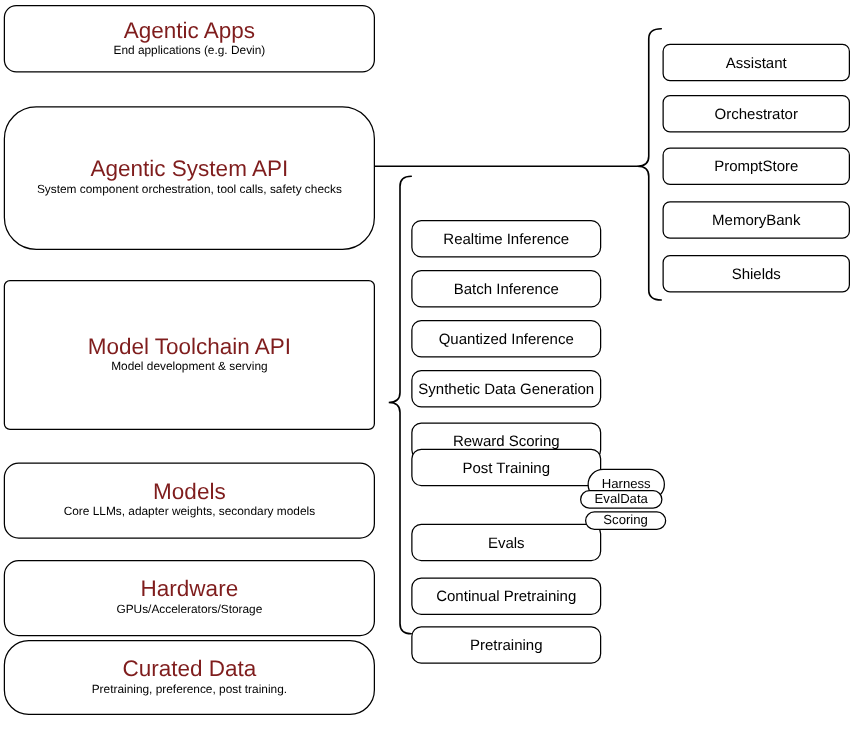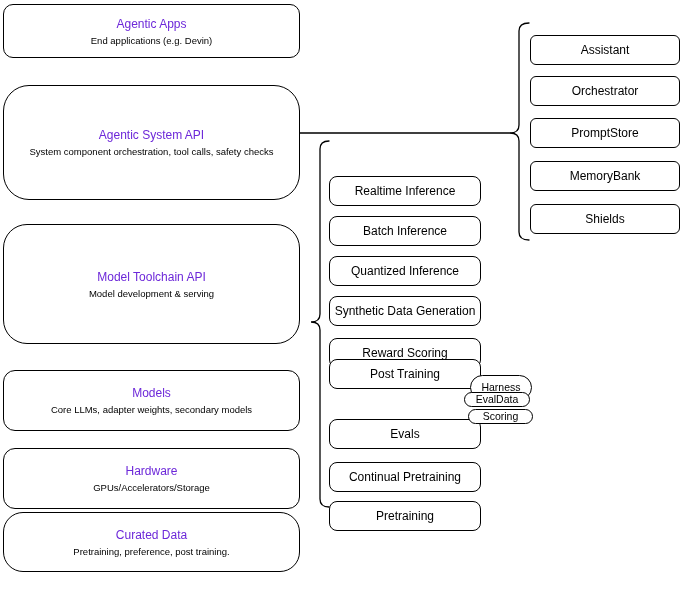--- a/index.html
+++ b/index.html
@@ -25,23 +25,23 @@
     border: 1px solid #000000;
     background: #ffffff;
     display: flex;
     flex-direction: column;
     align-items: center;
     justify-content: center;
     gap: 4px;
     text-align: center;
   }
   .ltitle {
-    font-size: 12px;
+    font-size: 18px;
     line-height: 14px;
-    color: #6d28d9;
+    color: #7f1d1d;
   }
   .lsub {
     font-size: 9.5px;
     line-height: 11px;
     color: #000000;
     padding: 0 14px;
   }
   
   .mbox {
     position: absolute;
@@ -121,21 +121,21 @@
   <div class="lbox" style="top:4px;height:54px;border-radius:10px">
     <div class="ltitle">Agentic Apps</div>
     <div class="lsub">End applications (e.g. Devin)</div>
   </div>
 
   <div class="lbox" style="top:85px;height:115px;border-radius:26px">
     <div class="ltitle">Agentic System API</div>
     <div class="lsub">System component orchestration, tool calls, safety checks</div>
   </div>
 
-  <div class="lbox" style="top:224px;height:120px;border-radius:24px">
+  <div class="lbox" style="top:224px;height:120px;border-radius:5px">
     <div class="ltitle">Model Toolchain API</div>
     <div class="lsub">Model development &amp; serving</div>
   </div>
 
   <div class="lbox" style="top:370px;height:61px;border-radius:12px">
     <div class="ltitle">Models</div>
     <div class="lsub">Core LLMs, adapter weights, secondary models</div>
   </div>
 
   <div class="lbox" style="top:448px;height:61px;border-radius:12px">

